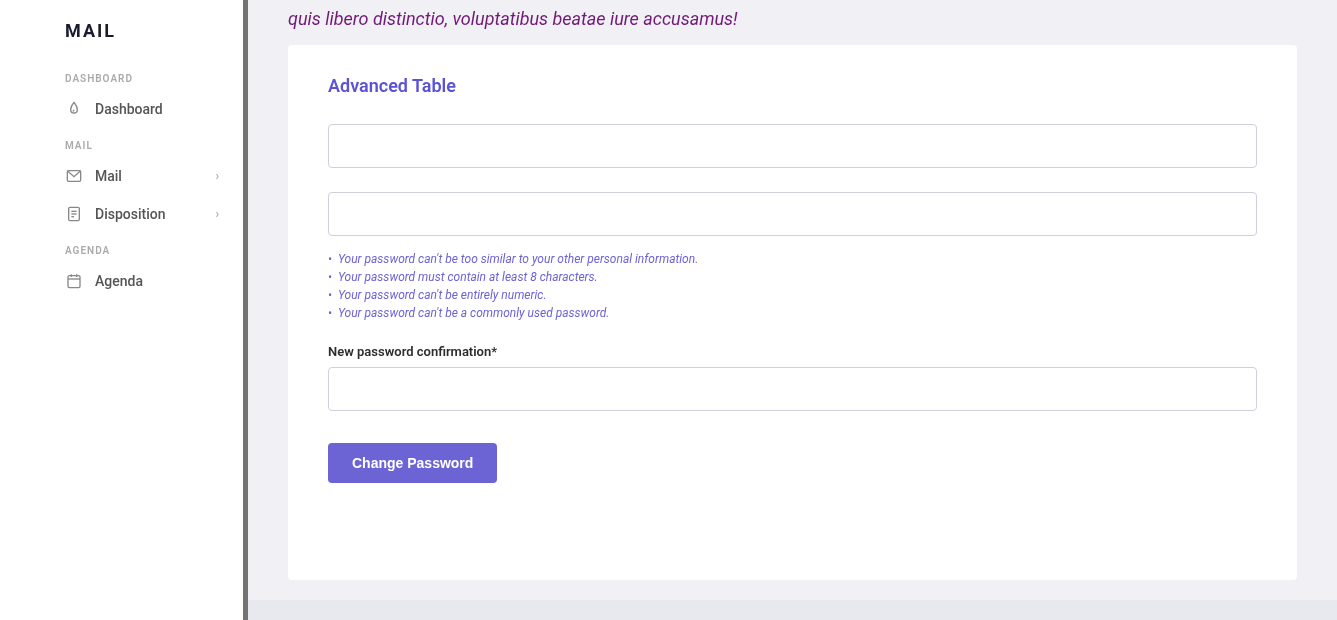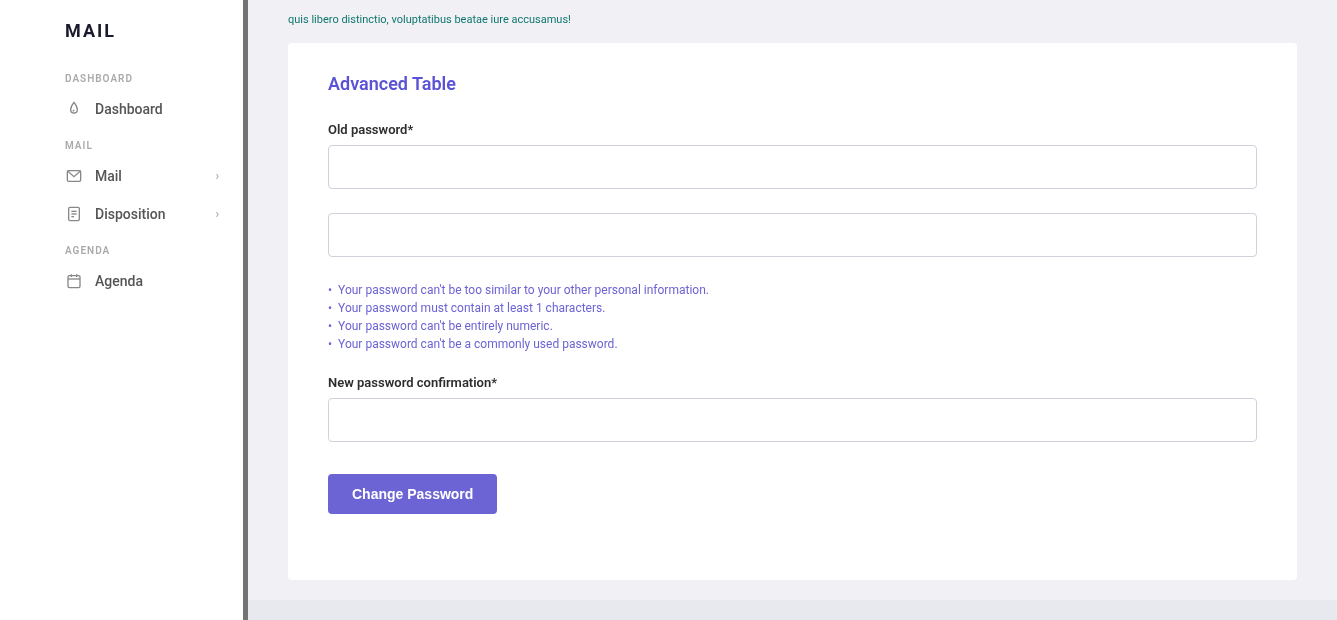--- a/index.html
+++ b/index.html
@@ -82,22 +82,23 @@
       flex-direction: column;
     }
 
     .top-banner {
       background: #f0f0f5;
       padding: 0 40px 16px;
       padding-top: 8px;
     }
 
     .top-banner-text {
-      color: #0f766e;
-      font-size: 11px;
+      color: #701a75;
+      font-size: 18px;
+      font-style: italic;
     }
 
     .content-card {
       background: #ffffff;
       margin: 0 40px 20px;
       border-radius: 4px;
       padding: 30px 40px 40px;
       flex: 1;
     }
 
@@ -126,23 +127,24 @@
       border: 1px solid #d0d0df;
       border-radius: 4px;
       padding: 0 12px;
       font-size: 14px;
       color: #333;
       outline: none;
       background: #fff;
     }
 
     .password-hints {
-      margin-top: 26px;
+      margin-top: 16px;
       list-style: none;
       padding: 0;
+      font-style: italic;
     }
 
     .password-hints li {
       font-size: 12px;
       color: #6c63d4;
       margin-bottom: 4px;
       display: flex;
       align-items: flex-start;
       gap: 6px;
     }
@@ -231,30 +233,29 @@
 <main class="main">
   <div class="top-banner">
     <span class="top-banner-text">quis libero distinctio, voluptatibus beatae iure accusamus!</span>
   </div>
 
   <div class="content-card">
     <h2 class="section-title">Advanced Table</h2>
 
     
     <div class="form-group">
-      <label class="form-label">Old password*</label>
       <input type="password" class="form-input" style="">
     </div>
 
     
     <div class="form-group">
       <input type="password" class="form-input" style="">
       <ul class="password-hints">
         <li>Your password can't be too similar to your other personal information.</li>
-        <li>Your password must contain at least 1 characters.</li>
+        <li>Your password must contain at least 8 characters.</li>
         <li>Your password can't be entirely numeric.</li>
         <li>Your password can't be a commonly used password.</li>
       </ul>
     </div>
 
     
     <div class="form-group">
       <label class="form-label">New password confirmation*</label>
       <input type="password" class="form-input" style="">
     </div>

